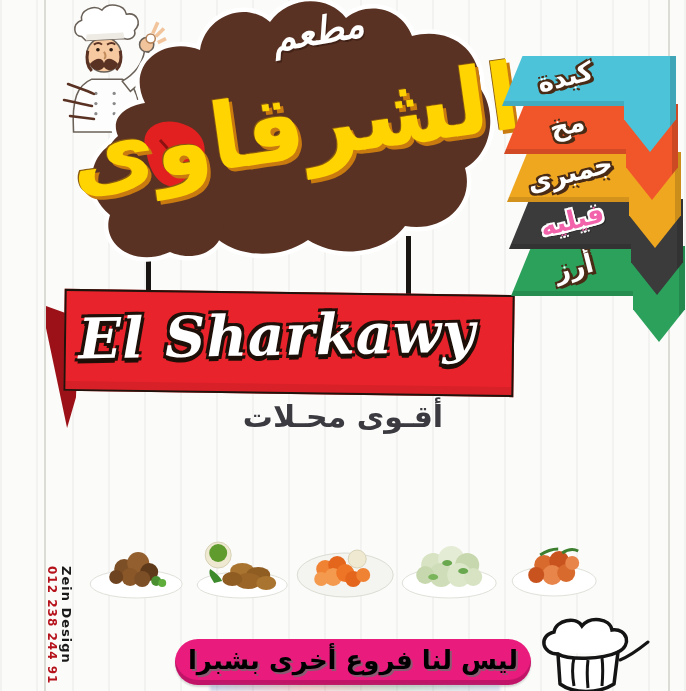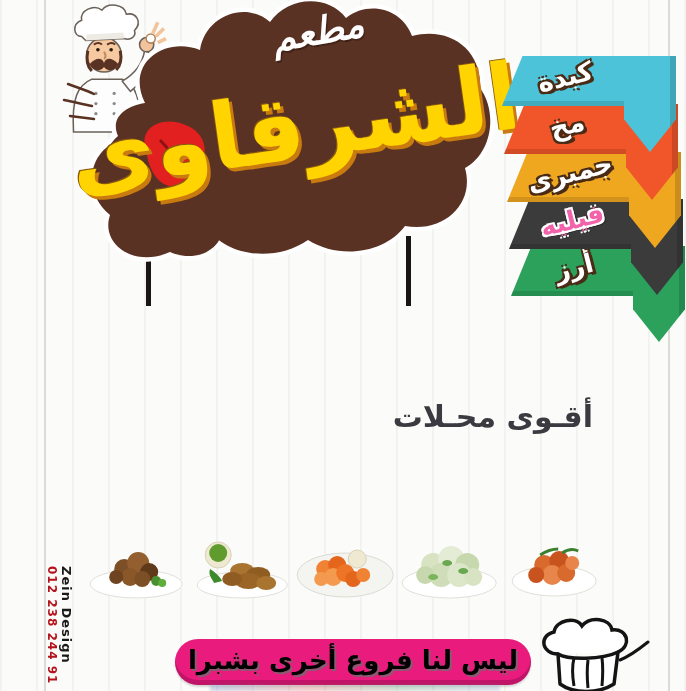--- a/index.html
+++ b/index.html
@@ -65,21 +65,21 @@
         clip-path:polygon(0 0,100% 10%,88% 75%,62% 100%,0 18%);}
   .banner-face{position:absolute;left:24px;top:4px;width:446px;height:98px;background:#e8232b;
         border:2px solid #20130c;transform:rotate(0.8deg);
         box-shadow:inset 0 -8px 0 rgba(0,0,0,.07);}
   .banner-text{position:absolute;left:0;right:0;top:14px;text-align:center;
         font-family:"DejaVu Serif", serif;font-style:italic;font-weight:bold;font-size:56px;color:#fff;
         transform:rotate(-1deg);letter-spacing:1px;
         text-shadow:-3px -3px 0 #1e0f08,3px -3px 0 #1e0f08,-3px 3px 0 #1e0f08,3px 3px 0 #1e0f08,0 5px 0 #1e0f08;}
 
   
-  .headline-sub{position:absolute;left:93px;top:399px;width:500px;text-align:right;
+  .headline-sub{position:absolute;left:93px;top:399px;width:500px;text-align:center;
         font-size:30px;font-weight:bold;color:#3a3a40;}
   .headline-main{position:absolute;left:63px;top:430px;width:560px;text-align:center;
         font-size:47px;font-weight:bold;color:#33387f;text-shadow:1px 2px 0 rgba(50,55,130,.25);}
 
   
   .food-row{position:absolute;left:84px;top:512px;width:522px;height:90px;display:flex;align-items:flex-end;}
   .food-row svg{flex:1 1 0;height:85px;}
 
   
   .tagline{position:absolute;left:48px;top:595px;width:480px;text-align:center;
@@ -183,20 +183,25 @@
       <div class="tail"></div>
       <span class="rlabel">فيليه</span>
     </div>
     <div class="ribbon r4">
       <div class="band"></div>
       <div class="tail"></div>
       <span class="rlabel">أرز</span>
     </div>
   </div>
 
+  <div class="banner">
+    <div class="banner-fold"></div>
+    <div class="banner-face"></div>
+    <div class="banner-text">El Sharkawy</div>
+  </div>
 
   <div class="headline-sub">أقـوى محـلات</div>
 
   <div class="food-row">
     <svg viewBox="0 0 100 85">
       <ellipse cx="50" cy="67" rx="46" ry="14" fill="#fff" stroke="#e0e0da"></ellipse>
       <g stroke="none">
         <circle cx="38" cy="52" r="10" fill="#7d4f26"></circle>
           <circle cx="52" cy="46" r="11" fill="#935f2f"></circle>
         <circle cx="63" cy="55" r="9" fill="#5f3a1a"></circle>

